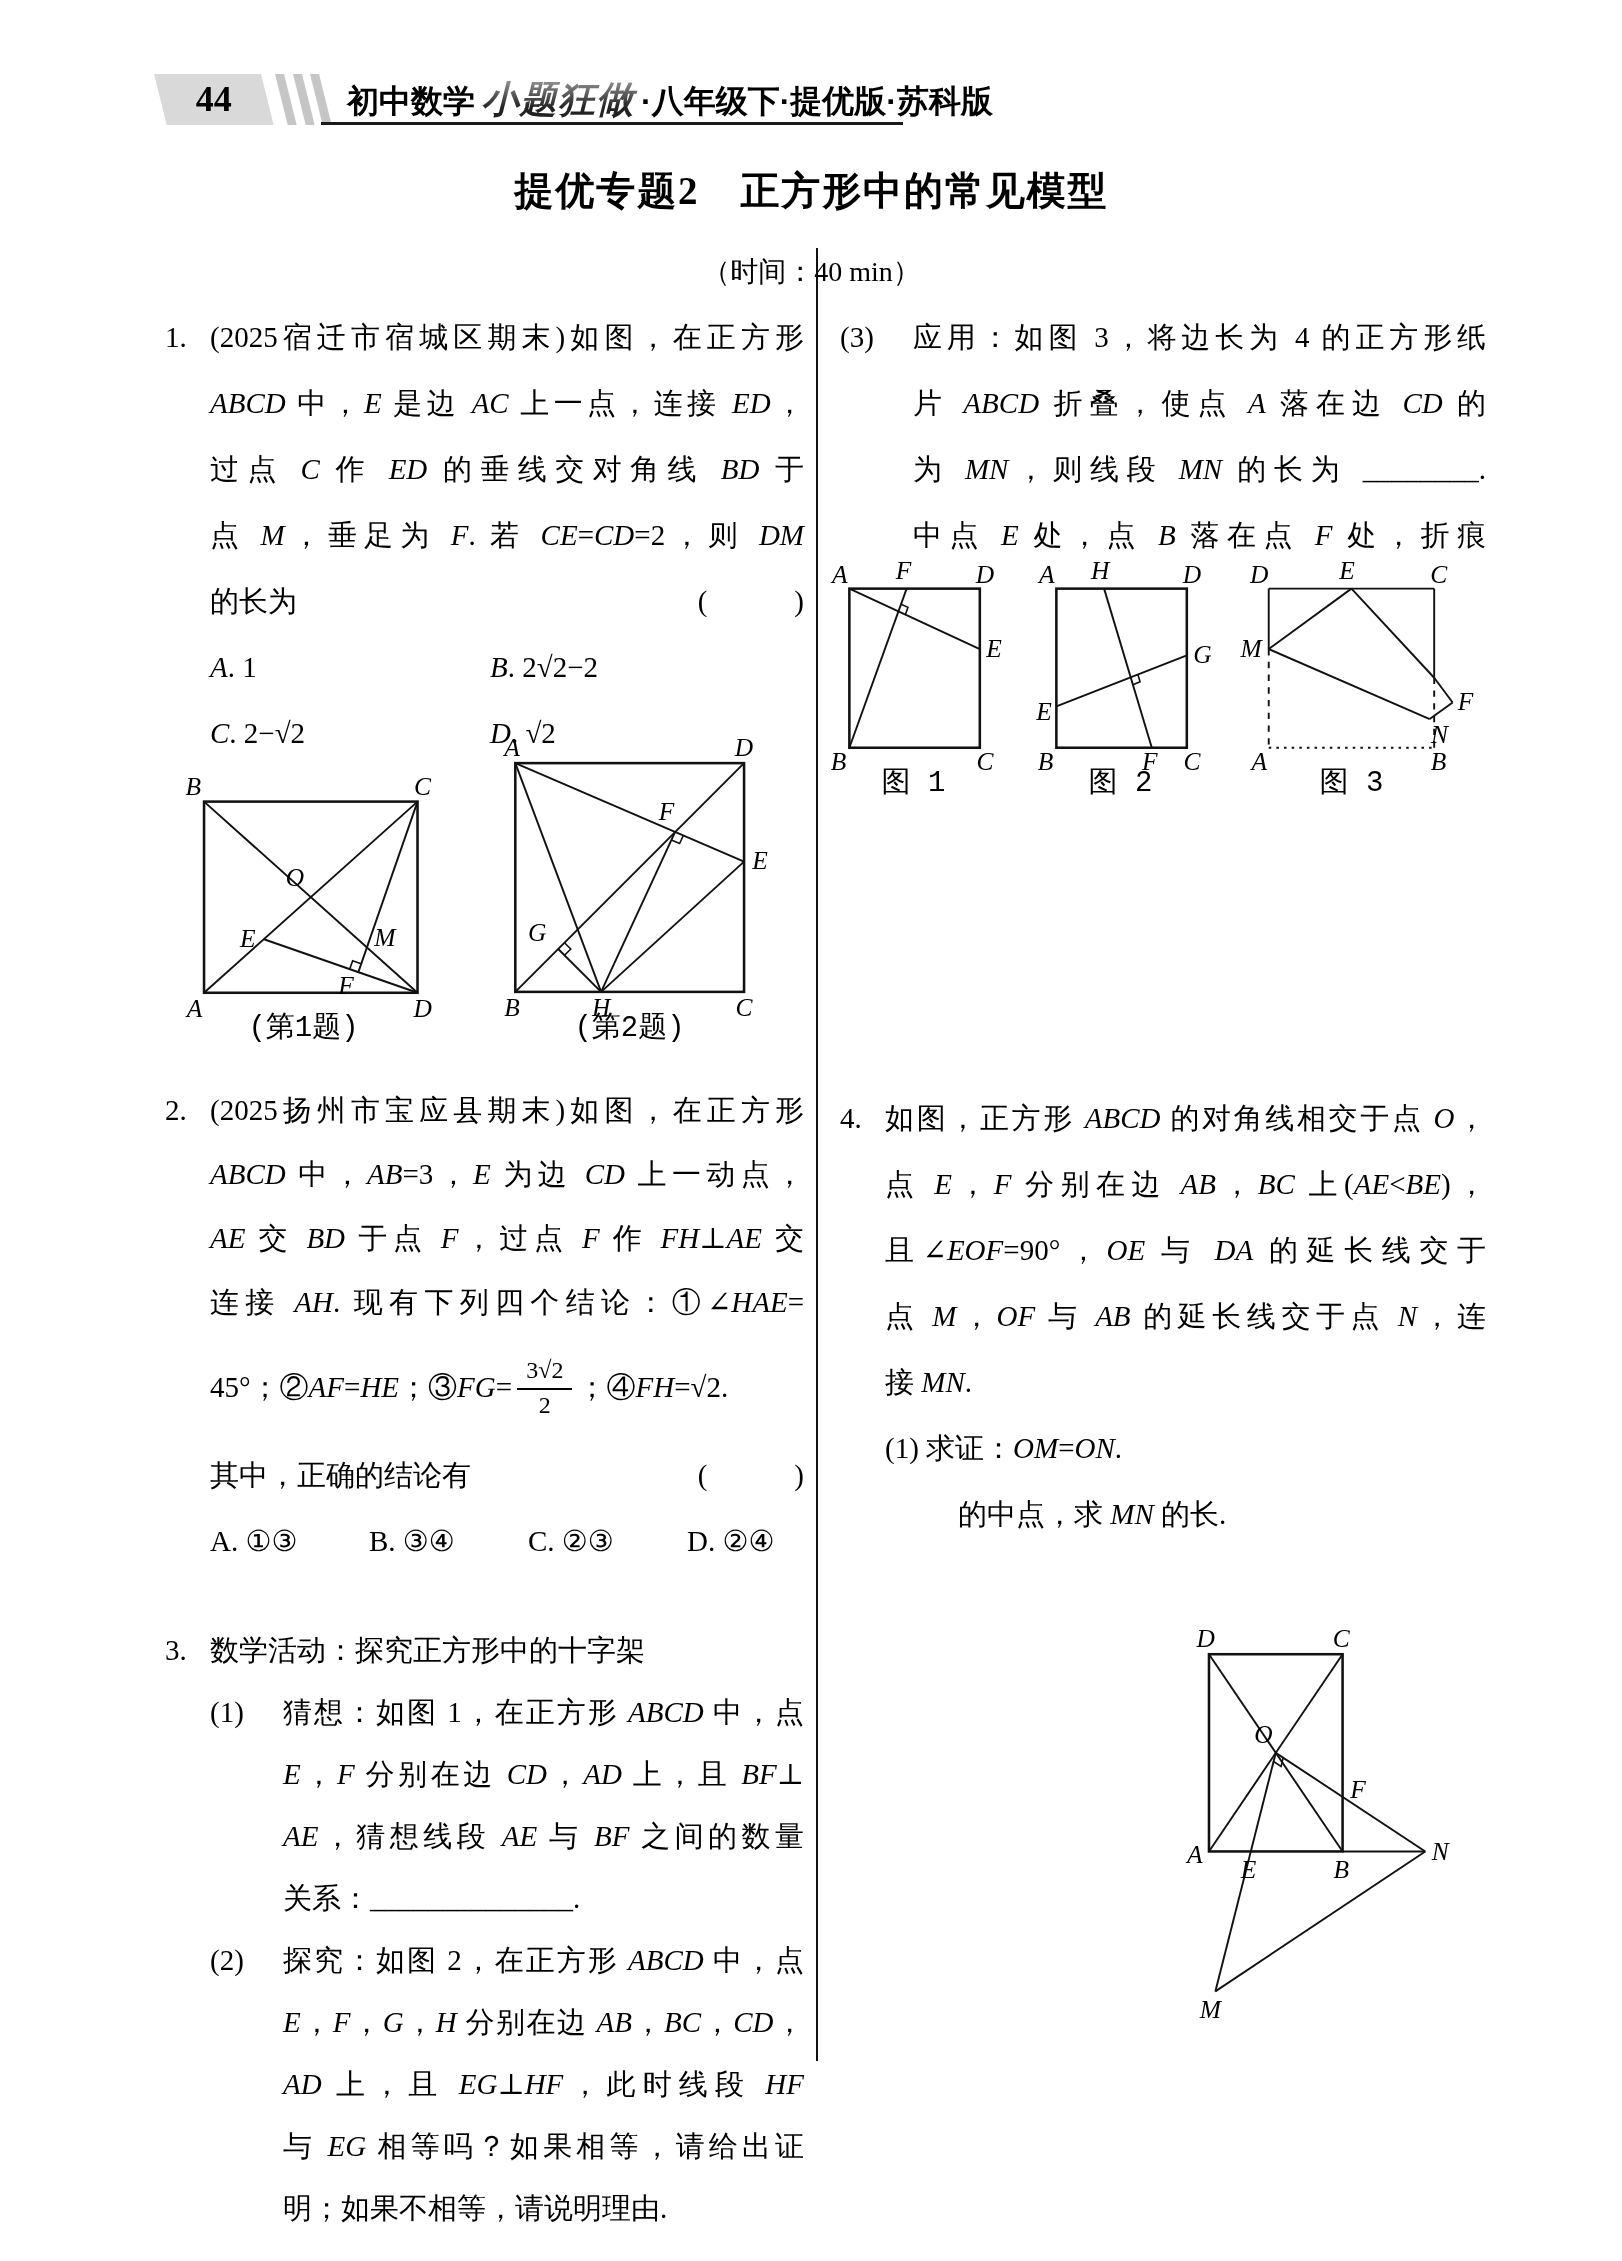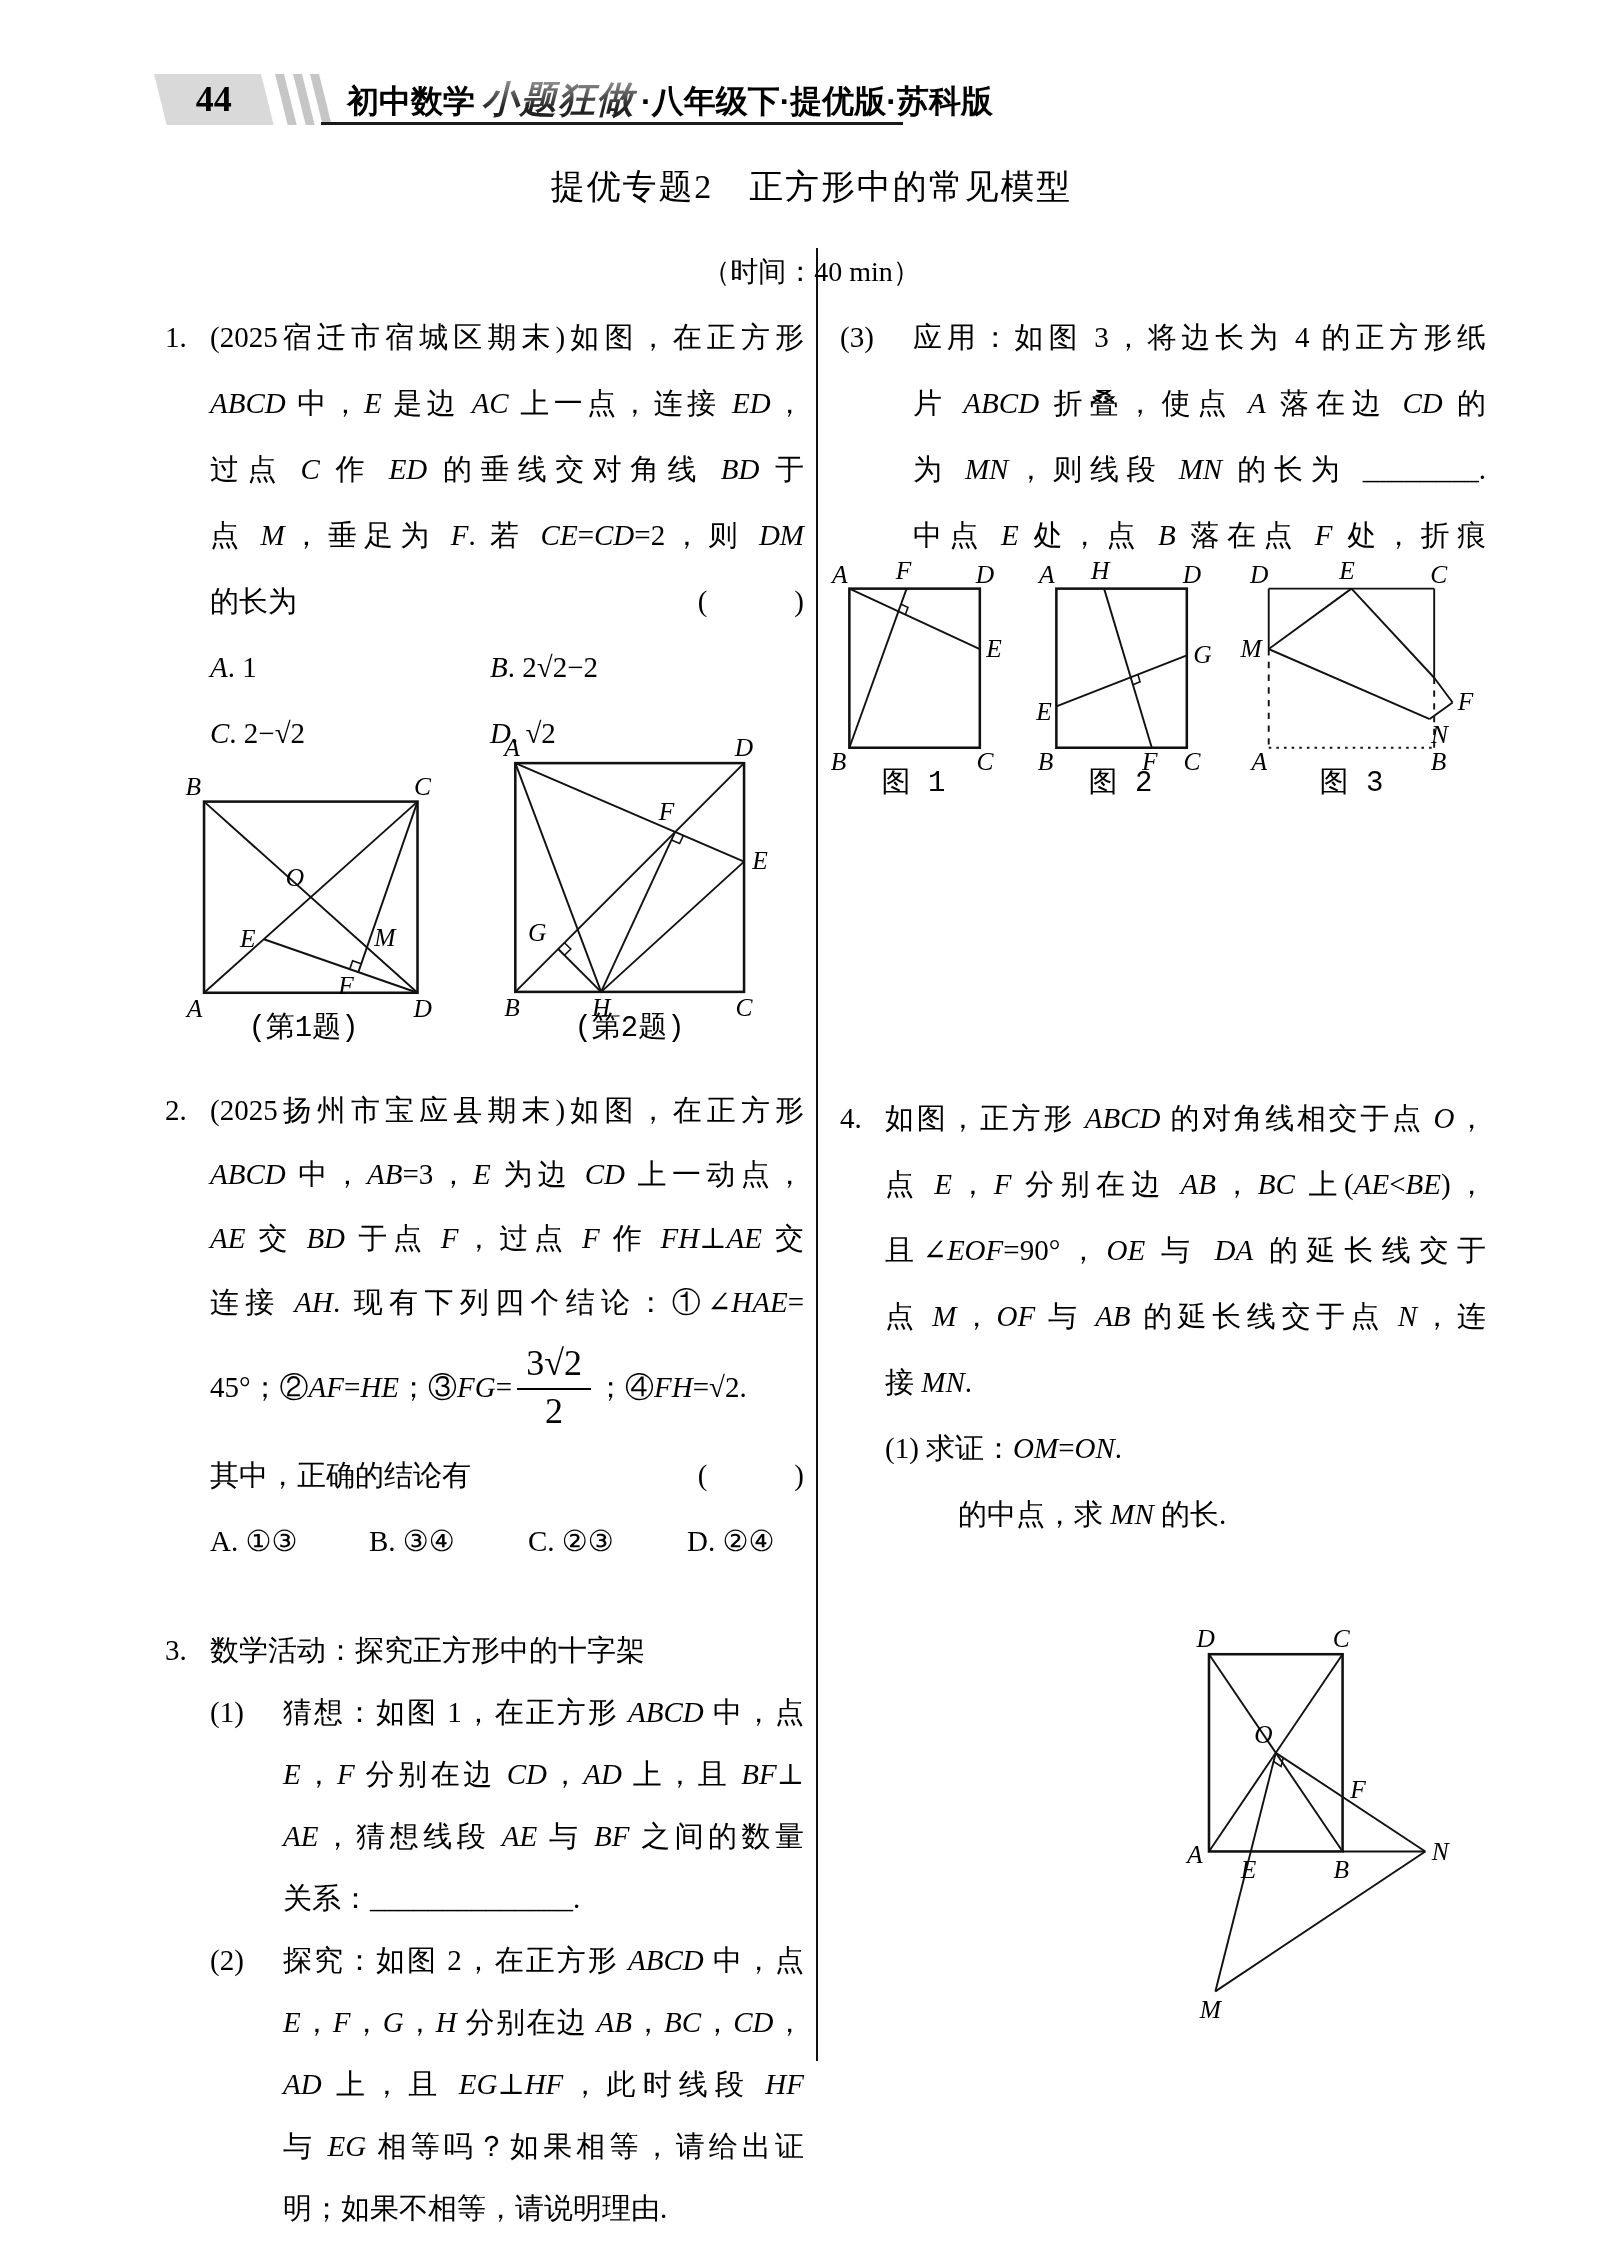--- a/index.html
+++ b/index.html
@@ -13,36 +13,36 @@
   .stripe{position:absolute;top:74px;width:9px;height:51px;background:#c6c6c6;
           transform:skewX(14deg);transform-origin:top left;}
   .brand{position:absolute;left:347px;top:76px;height:48px;line-height:48px;white-space:nowrap;
          font-family:"Liberation Sans","DejaVu Sans",sans-serif;font-weight:bold;font-size:32px;}
   .brand .logo{font-size:37px;font-style:italic;letter-spacing:1.3px;padding:0 6.4px;
          background:linear-gradient(180deg,#999 0%,#222 70%);-webkit-background-clip:text;
          background-clip:text;color:transparent;}
   .hdr-rule{position:absolute;left:321px;top:122px;width:582px;height:2.5px;background:#1a1a1a;}
   
   .title{position:absolute;left:0;top:164px;width:1623px;text-align:center;
-         font-size:34px;font-weight:normal;letter-spacing:1.9px;}
+         font-size:39px;font-weight:bold;letter-spacing:1.9px;}
   .time{position:absolute;left:0;top:253px;width:1623px;text-align:center;font-size:28px;}
   
   .divider{position:absolute;left:816px;top:248px;width:1.9px;height:1813px;background:#111;}
   .block{position:absolute;}
   .line{font-size:29px;line-height:66px;height:66px;}
   .nw{white-space:nowrap;}
   .j{text-align:justify;text-align-last:justify;}
   .row{display:flex;}
   .row .num{flex:0 0 45px;}
   .row .num3{flex:0 0 73px;}
   .between{display:flex;justify-content:space-between;}
   i{font-style:italic;}
   .fracline{display:flex;align-items:center;height:108px;font-size:29px;white-space:nowrap;
             padding-left:45px;}
-  .frac{display:inline-flex;flex-direction:column;align-items:center;margin:0 5.1px;font-size:36px;}
+  .frac{display:inline-flex;flex-direction:column;align-items:center;margin:0 5.1px;font-size:24px;}
   .fnum{padding:0 9px 3.8px;border-bottom:2.5px solid #000;line-height:1.1;}
   .fden{padding-top:2.5px;line-height:1.1;}
   .caption{position:absolute;font-size:29px;text-align:center;width:191px;font-family:Liberation Mono, monospace;}
   
   svg{position:absolute;overflow:visible;}
   svg text{font-family:"Liberation Serif","DejaVu Serif",serif;font-style:italic;font-size:40px;fill:#000;}
   .sq{fill:none;stroke:#111;stroke-width:4;}
   .ln{fill:none;stroke:#111;stroke-width:3;}
   .ra{fill:none;stroke:#111;stroke-width:2.5;}
   .dash{fill:none;stroke:#111;stroke-width:3;stroke-dasharray:10 10;}

